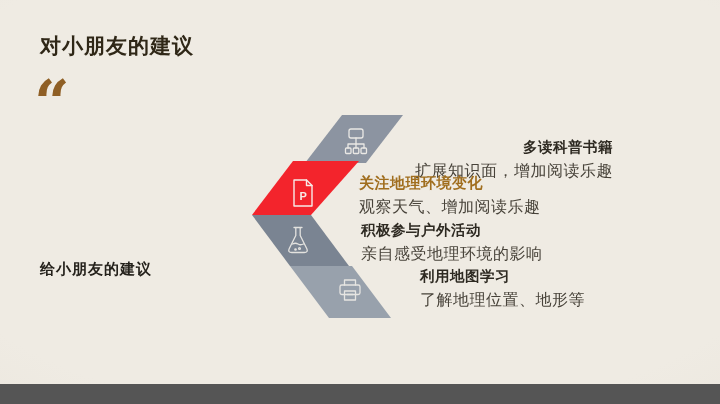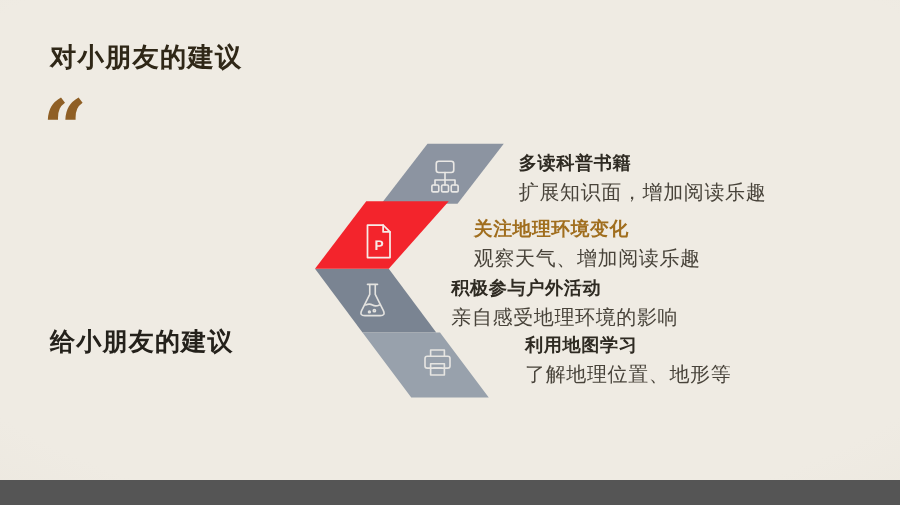--- a/index.html
+++ b/index.html
@@ -12,29 +12,29 @@
     position:absolute;left:40px;top:32px;
     font-size:21px;font-weight:bold;color:#2F2717;letter-spacing:1px;
   }
   .quote-mark{
     position:absolute;left:34px;top:72px;
     font-family:"DejaVu Serif", serif;font-weight:bold;
     font-size:62px;line-height:1;color:#8F5F25;
   }
   .footer-label{
     position:absolute;left:40px;top:260px;
-    font-size:20px;font-weight:bold;color:#24211B;letter-spacing:1px;
+    font-size:15px;font-weight:bold;color:#24211B;letter-spacing:1px;
   }
   .chevron-svg{position:absolute;left:240px;top:100px;}
   .item{position:absolute;}
   .item-title{font-size:14.5px;font-weight:bold;color:#2E2A22;letter-spacing:0.5px;}
   .item.highlight .item-title{color:#A06E1E;font-size:15px;}
   .item-sub{font-size:16px;color:#48433A;margin-top:4px;letter-spacing:0.5px;}
-  .item1{left:415px;top:121px;}
-  .item2{left:359px;top:174px;margin-left:20px;}
+  .item1{left:415px;top:138px;text-align:right;}
+  .item2{left:359px;top:174px;}
   .item3{left:361px;top:221px;}
   .item4{left:420px;top:267px;}
 </style>
 </head>
 <body>
 
 <div class="slide">
 
   <div class="page-title">对小朋友的建议</div>
 

